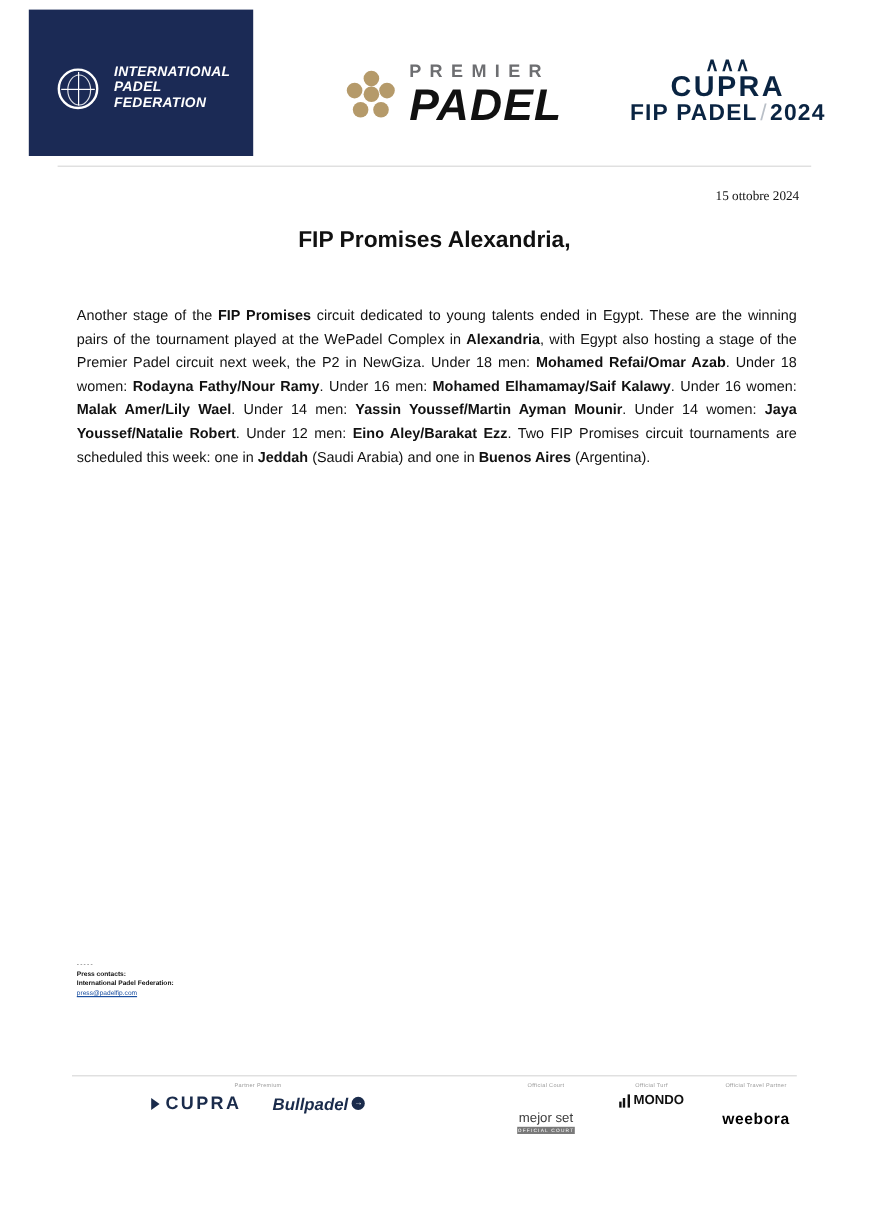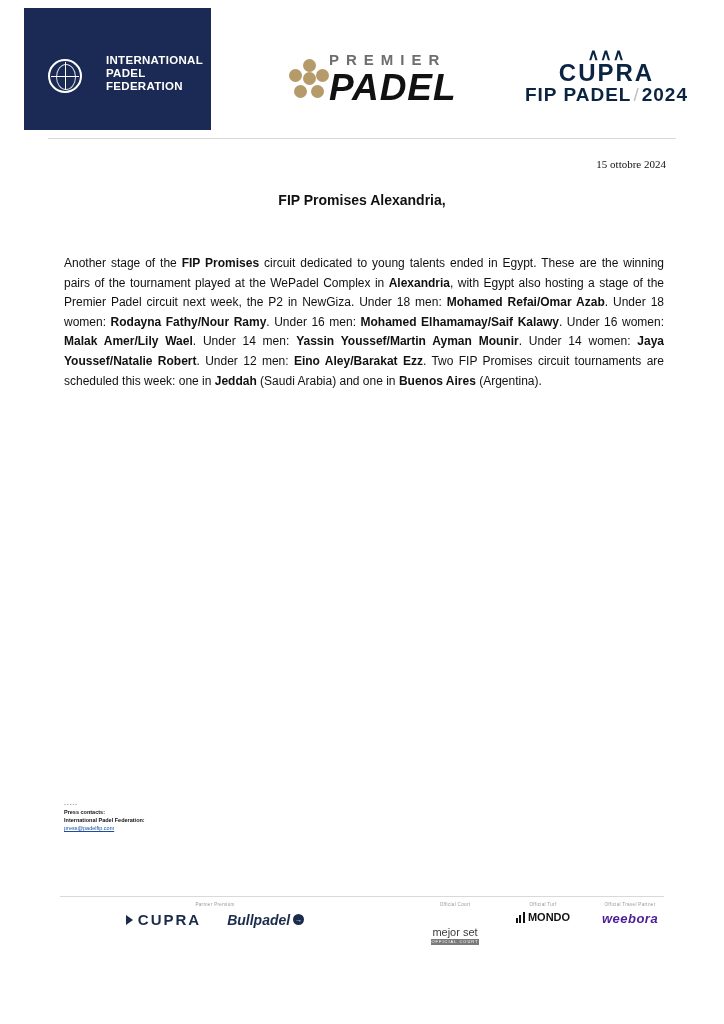--- a/index.html
+++ b/index.html
@@ -35,22 +35,23 @@
     top: 0;
     width: 187px;
     height: 122px;
     background: #1b2a55;
   }
   .ipf-logo {
     position: absolute;
     left: 24px;
     top: 46px;
     display: flex;
-    align-items: flex-end;
-    gap: 24px;
+    align-items: center;
+    gap: 13px;
+    font-style: italic;
   }
   .ipf-globe {
     width: 34px;
     height: 34px;
     border-radius: 50%;
     border: 2px solid #ffffff;
     position: relative;
     flex: none;
   }
   .ipf-globe::before {
@@ -88,20 +89,21 @@
     letter-spacing: .3px;
   }
   .ipf-text span { display: block; }
 
   .premier-block {
     position: absolute;
     left: 265px;
     top: 44px;
     display: flex;
     align-items: center;
+    gap: 12px;
   }
   .pp-flower {
     position: relative;
     width: 40px;
     height: 40px;
     flex: none;
   }
   .pp-flower i {
     position: absolute;
     width: 13px;
@@ -181,21 +183,21 @@
     color: #111111;
   }
 
   
   .title {
     position: absolute;
     left: 62px;
     right: 62px;
     top: 190px;
     text-align: center;
-    font-size: 14px;
+    font-size: 19px;
     font-weight: bold;
     line-height: 21px;
     color: #111111;
   }
 
   
   .body-copy {
     position: absolute;
     left: 64px;
     right: 60px;
@@ -291,22 +293,23 @@
   .f-mondo {
     color: #111; font-size: 11px; font-weight: bold;
     display: flex; align-items: center; gap: 3px;
   }
   .f-mondo .bars { display: flex; gap: 1.5px; align-items: flex-end; }
   .f-mondo .bars i { display: block; width: 2px; background: #111; }
   .f-mondo .bars i:nth-child(1){ height: 5px; }
   .f-mondo .bars i:nth-child(2){ height: 8px; }
   .f-mondo .bars i:nth-child(3){ height: 11px; }
   .f-weebora {
-    color: #4c1d95; font-size: 13px; font-weight: bold; font-style: italic;
+    color: #000000; font-size: 13px; font-weight: bold; 
     letter-spacing: .5px;
+    margin-top: 14px;
   }
 </style>
 </head>
 <body>
 
 <div class="page">
 
   <div class="header">
     <div class="header-navy"></div>
 

